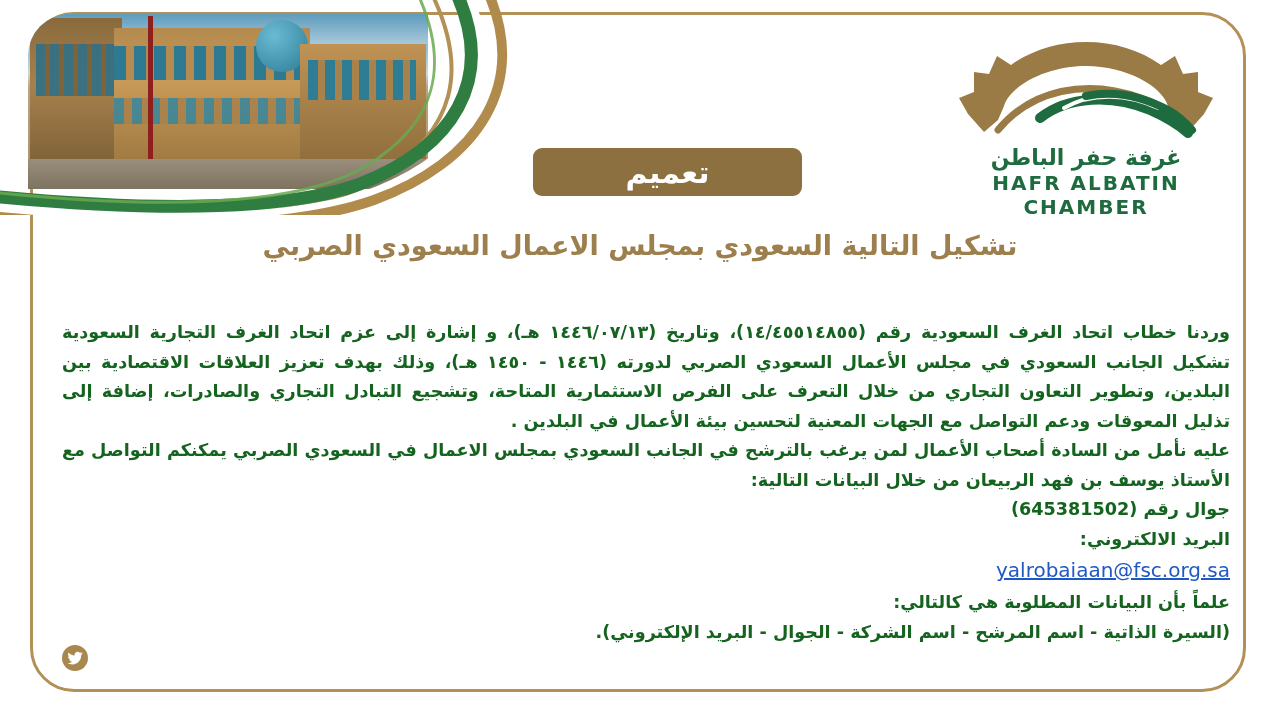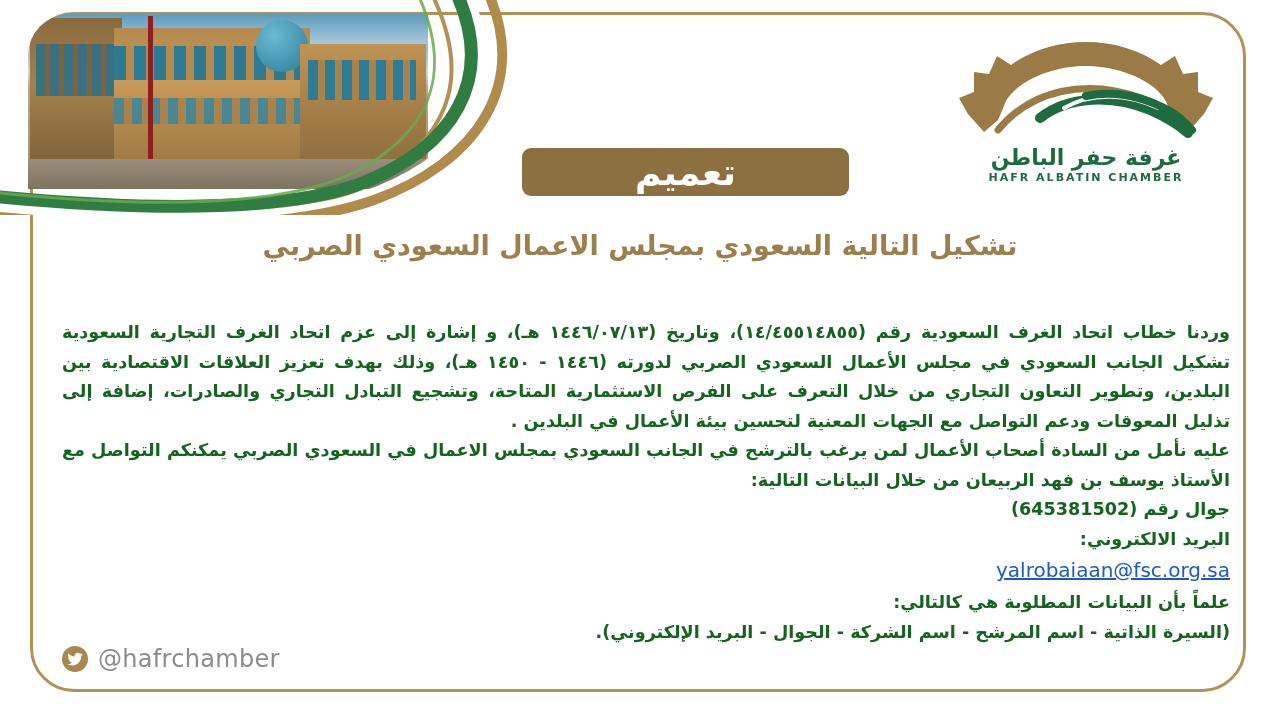--- a/index.html
+++ b/index.html
@@ -127,39 +127,39 @@
     display:block;
     font-size: 22px;
     color: #1d6b3f;
     font-weight: bold;
     letter-spacing: 1px;
     line-height: 1.05;
     margin-top: -4px;
   }
   .logo-en {
     display:block;
-    font-size: 11px;
+    font-size: 20px;
     color: #1d6b3f;
     font-weight: bold;
     letter-spacing: 2.0px;
     direction: ltr;
     margin-top: 2px;
   }
 
   
   .badge {
     position: absolute;
-    left: 522px;
+    left: 533px;
     top: 148px;
-    width: 327px;
+    width: 269px;
     height: 48px;
     background: #8c703f;
     border-radius: 9px;
     color: #ffffff;
-    font-size: 36px;
+    font-size: 30px;
     font-weight: bold;
     display: flex;
     align-items: center;
     justify-content: center;
     letter-spacing: 1px;
   }
 
   
   .title {
     position: absolute;
@@ -302,16 +302,15 @@
     <p class="p-center">علماً بأن البيانات المطلوبة هي كالتالي:</p>
     <p class="p-center">(السيرة الذاتية - اسم المرشح - اسم الشركة - الجوال - البريد الإلكتروني).</p>
   </div>
 
   <div class="social">
     <span class="tw-badge">
       <svg viewBox="0 0 24 24" aria-hidden="true">
         <path fill="#ffffff" d="M23 4.9c-.8.4-1.7.6-2.6.8 1-.6 1.7-1.5 2-2.6-.9.5-1.9.9-3 1.1-.9-.9-2.1-1.5-3.4-1.5-2.6 0-4.7 2.1-4.7 4.7 0 .4 0 .7.1 1C7.5 8.2 4.3 6.5 2.2 3.9c-.4.7-.6 1.5-.6 2.3 0 1.6.8 3.1 2.1 3.9-.8 0-1.5-.2-2.1-.6v.1c0 2.3 1.6 4.2 3.8 4.6-.4.1-.8.2-1.2.2-.3 0-.6 0-.9-.1.6 1.9 2.3 3.2 4.4 3.3-1.6 1.3-3.6 2-5.8 2-.4 0-.7 0-1.1-.1 2.1 1.3 4.5 2.1 7.2 2.1 8.6 0 13.3-7.1 13.3-13.3v-.6c.9-.7 1.7-1.5 2.3-2.4z"></path>
       </svg>
     </span>
-    <span class="social-handle">@hafrchamber</span>
   </div>
 
 </div>
 
 </body></html>

